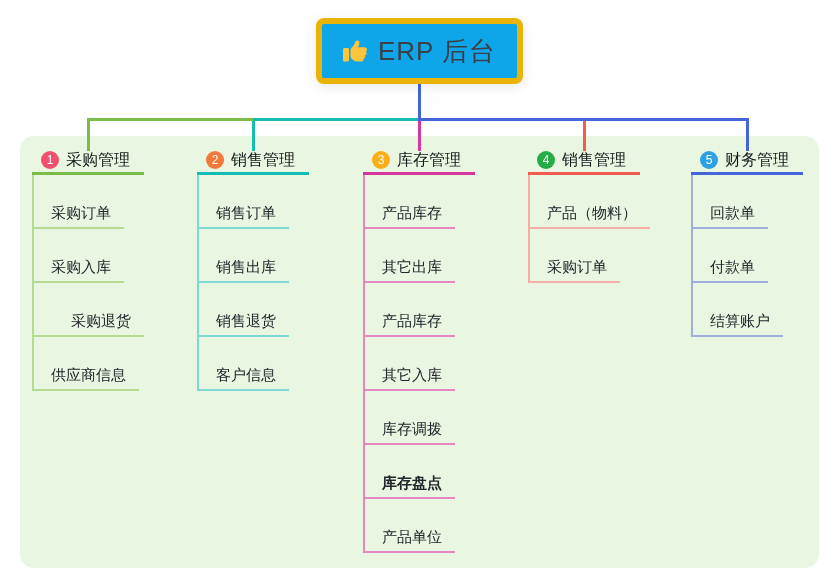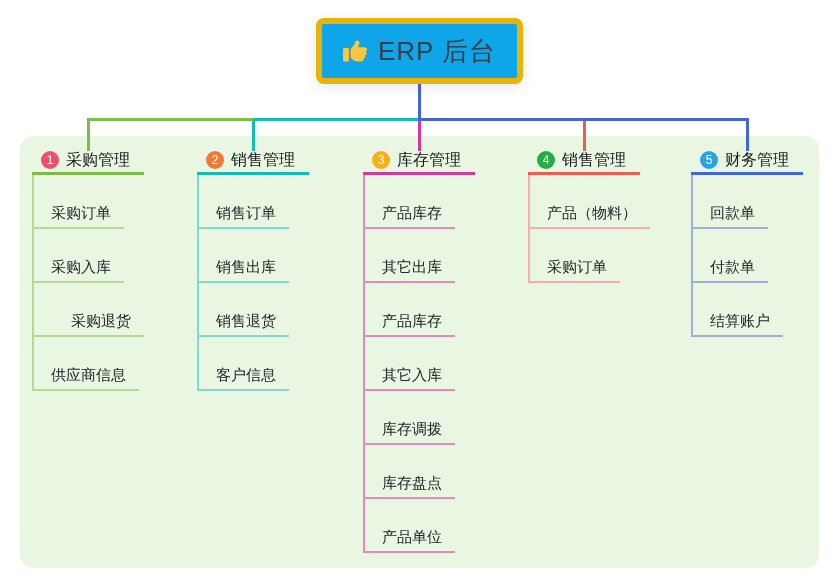--- a/index.html
+++ b/index.html
@@ -157,21 +157,21 @@
           </div>
           <div class="child" style="border-bottom-color: rgb(228, 137, 192);">
             <span class="child-label">产品库存</span>
           </div>
           <div class="child" style="border-bottom-color: rgb(228, 137, 192); justify-content: center;">
             <span class="child-label">其它入库</span>
           </div>
           <div class="child" style="border-bottom-color: rgb(228, 137, 192);">
             <span class="child-label">库存调拨</span>
           </div>
-          <div class="child" style="border-bottom-color: rgb(228, 137, 192);">
+          <div class="child" style="border-bottom-color: rgb(228, 137, 192); font-weight: bold;">
             <span class="child-label">库存盘点</span>
           </div>
           <div class="child" style="border-bottom-color: rgb(228, 137, 192);">
             <span class="child-label">产品单位</span>
           </div>
         </div>
       </div>
       <div class="branch" style="left: 528px;">
         <div class="branch-header" style="border-bottom-color: rgb(242, 91, 82);">
           <span class="badge" style="background: rgb(35, 173, 68);">4</span>

